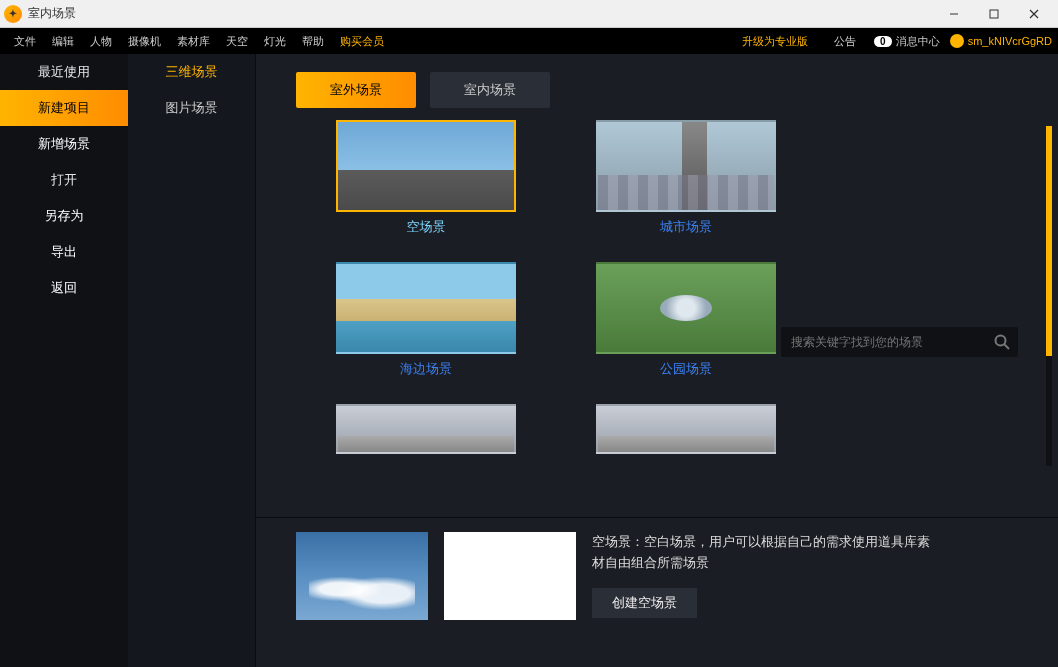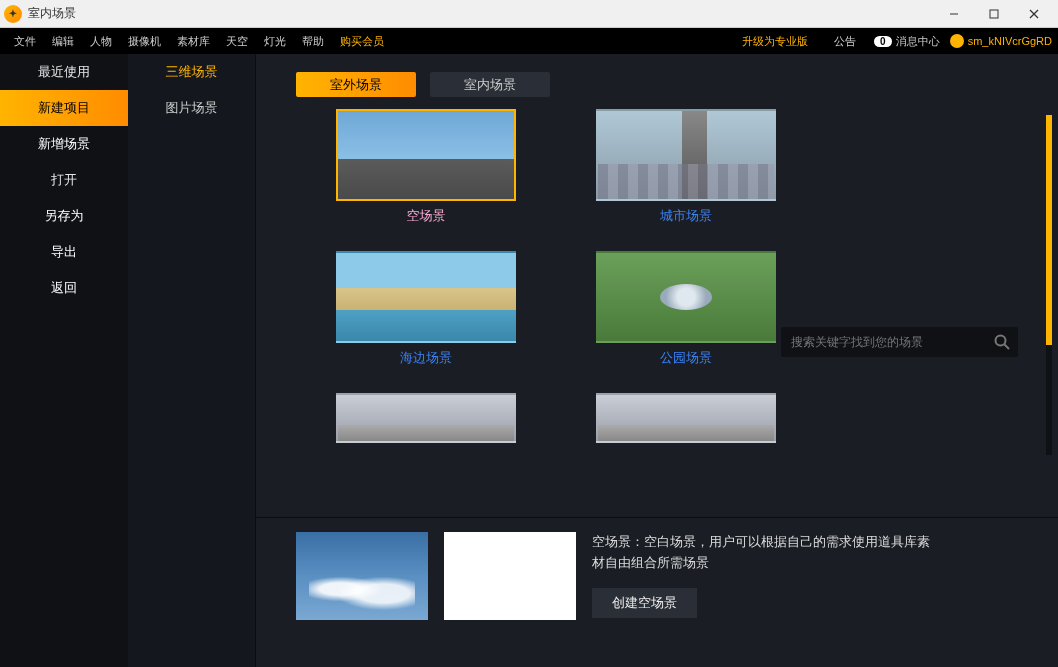--- a/index.html
+++ b/index.html
@@ -33,31 +33,31 @@
   
   .sidebar2 { width: 128px; background: #14171d; display: flex; flex-direction: column; border-right: 1px solid #0a0c0f; text-align: right; }
   .sidebar2 .item { height: 36px; display: flex; align-items: center; justify-content: center; color: #ccc; font-size: 13px; cursor: pointer; }
   .sidebar2 .item.active { color: #ffb400; }
   
   
   .main { flex: 1; display: flex; flex-direction: column; background: #1a1d23; position: relative; }
   
   
   .tabs { padding: 18px 0 12px 40px; display: flex; gap: 14px; }
-  .tab { width: 120px; height: 25px; display: flex; align-items: center; justify-content: center; font-size: 13px; cursor: pointer; border-radius: 2px; }
+  .tab { width: 120px; height: 36px; display: flex; align-items: center; justify-content: center; font-size: 13px; cursor: pointer; border-radius: 2px; }
   .tab.active { background: linear-gradient(90deg,#ffb400,#ff8c00); color: #000; }
   .tab.inactive { background: #2a2e36; color: #ccc; }
   
   
   .scene-area { flex: 1; position: relative; overflow: hidden; padding: 0 40px; }
   .scene-grid { display: grid; grid-template-columns: repeat(2, 200px); gap: 26px 60px; justify-content: start; padding-left: 30px; }
   .scene-card { display: flex; flex-direction: column; align-items: center; gap: 6px; cursor: pointer; }
   .scene-thumb { width: 180px; height: 92px; background: #333; border: 2px solid transparent; position: relative; overflow: hidden; }
   .scene-card.selected .scene-thumb { border-color: #ffb400; }
-  .scene-card.selected .scene-label { color: #f9a8d4; text-align: right; }
+  .scene-card.selected .scene-label { color: #7dd3fc; text-align: right; }
   .scene-label { font-size: 13px; color: #3b82f6; }
   
   
   .scroll-track { position: absolute; right: 6px; top: 6px; width: 6px; height: 340px; background: #0f1115; }
   .scroll-thumb { position: absolute; right: 6px; top: 6px; width: 6px; height: 230px; background: #ffb400; }
   
   
   .search-row { position: absolute; right: 40px; bottom: 160px; display: flex; align-items: center; background: #0f1115; height: 30px; border-radius: 2px; padding: 0 4px 0 10px; width: 237px; }
   .search-row input { flex: 1; background: transparent; border: none; outline: none; color: #666; font-size: 12px; }
   .search-row .icon { width: 24px; height: 24px; display: flex; align-items: center; justify-content: center; color: #666; }

